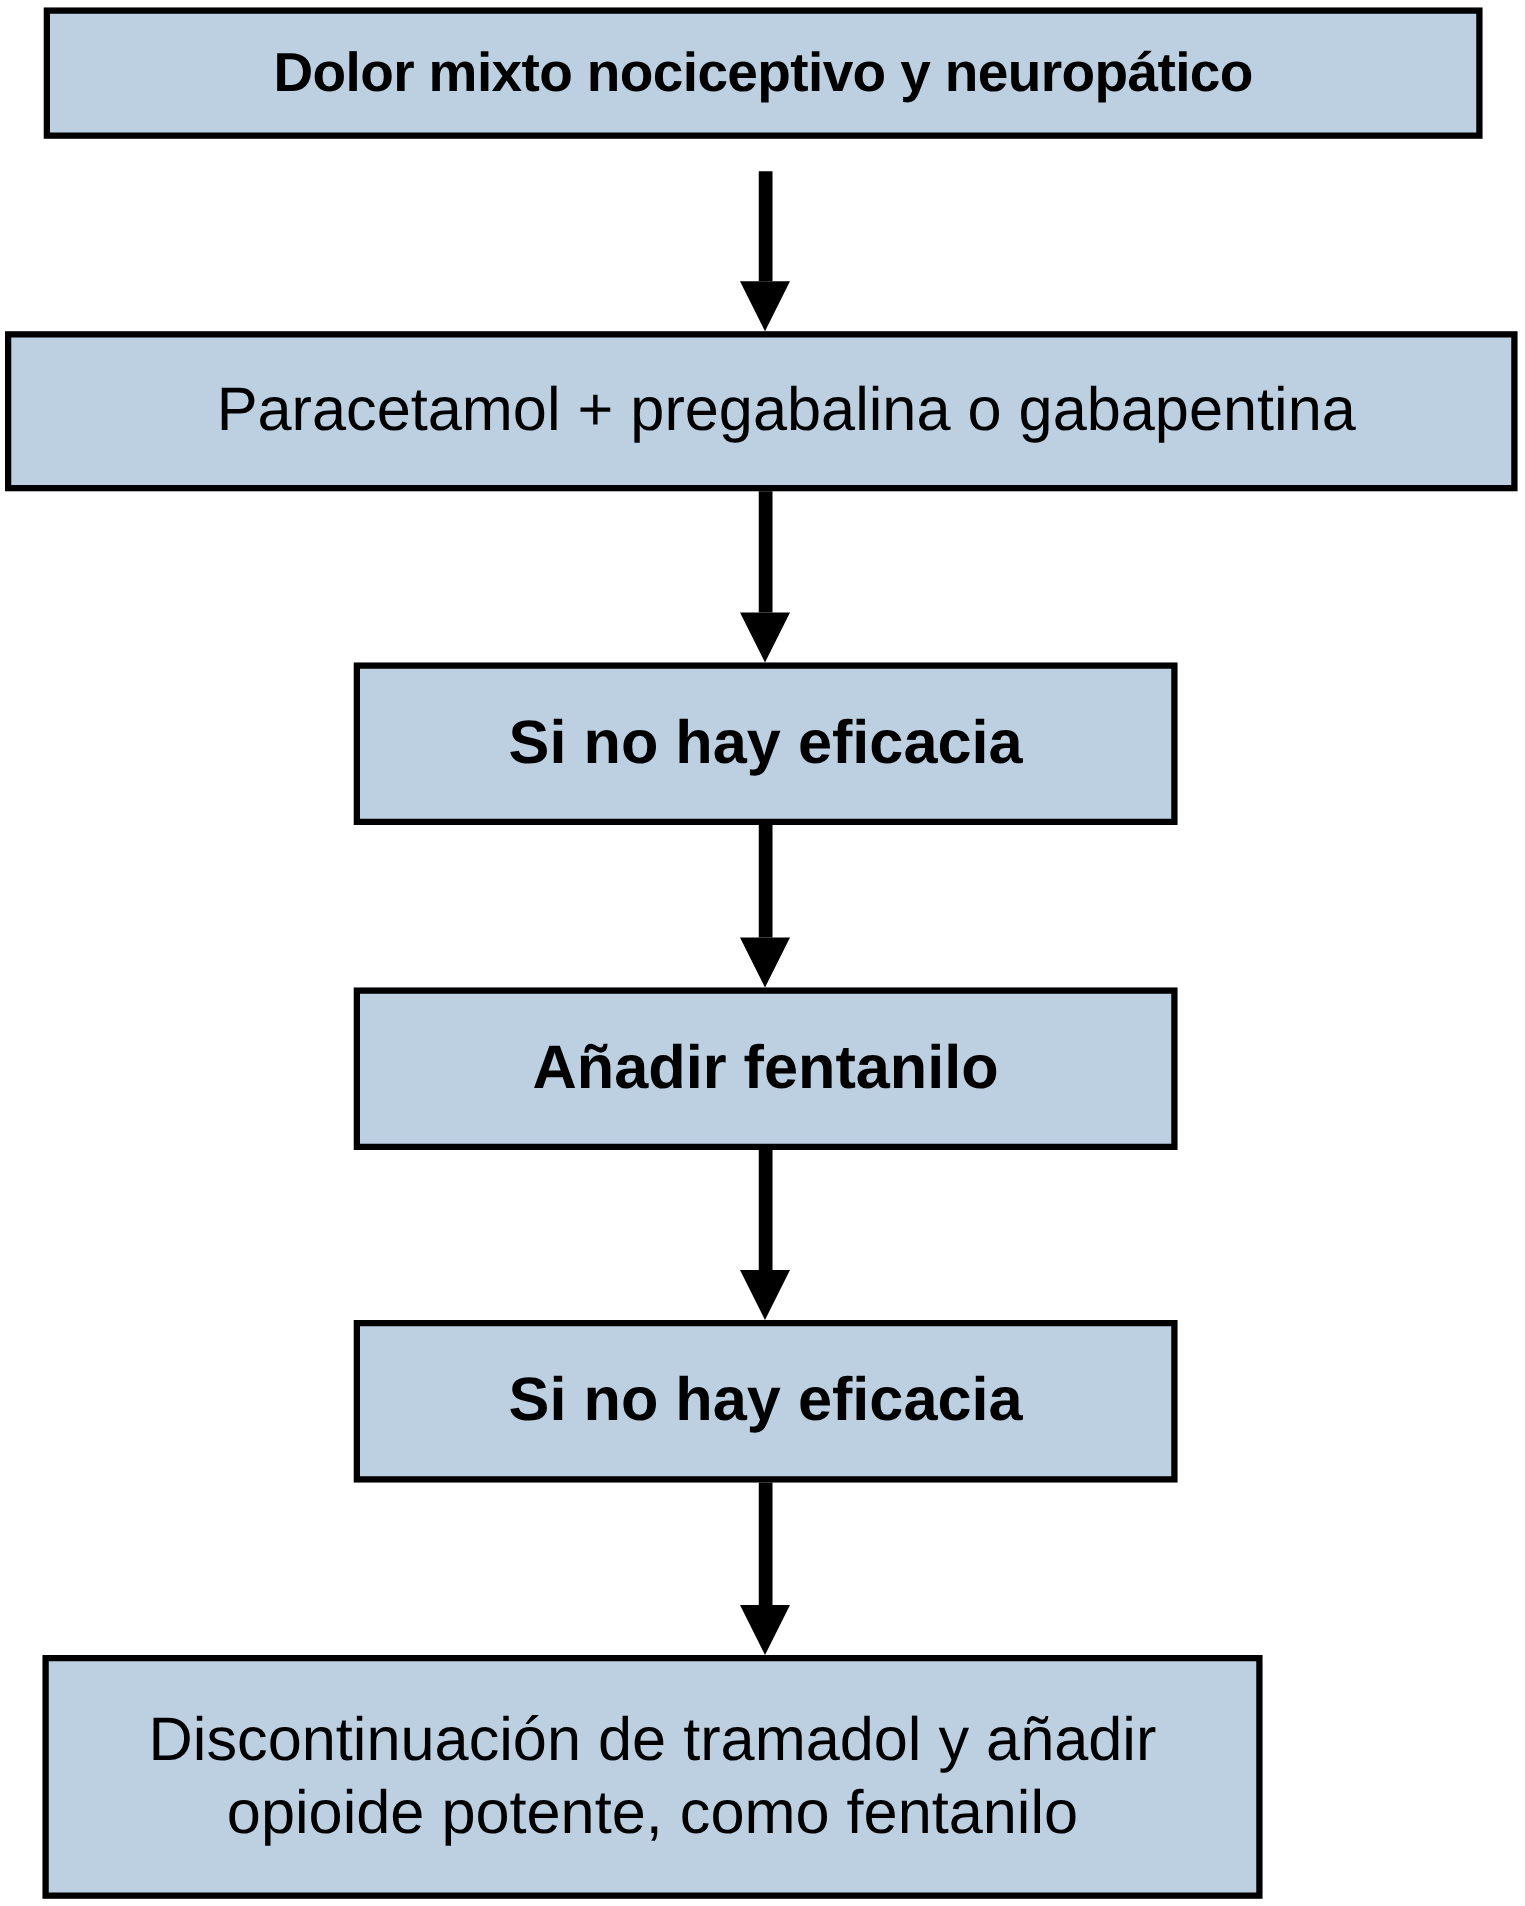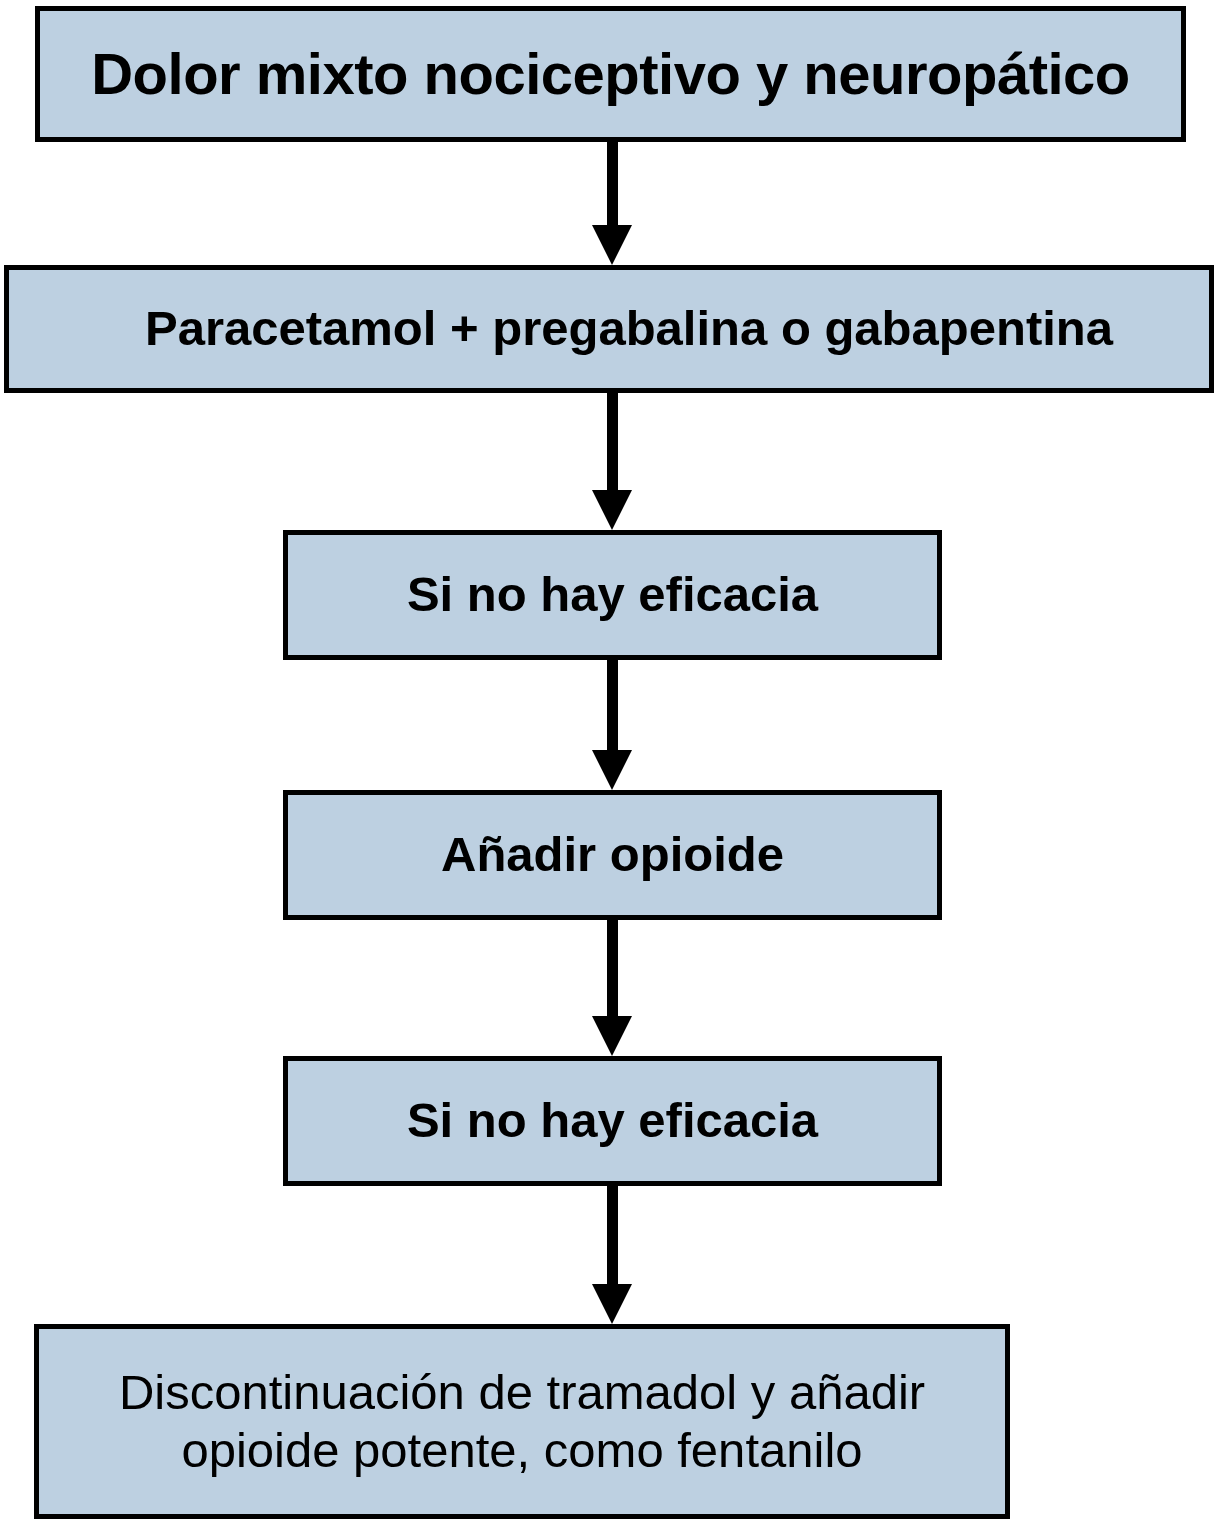--- a/index.html
+++ b/index.html
@@ -33,32 +33,32 @@
     display: block;
     width: 100%;
     padding: 0 10px;
     box-sizing: border-box;
     white-space: pre-line;
   }
   .n-start {
     left: 35px;
     top: 6px;
     width: 1151px;
-    height: 136px;
-    font-size: 58px;
+    height: 105px;
+    font-size: 44px;
     font-weight: bold;
     letter-spacing: -0.5px;
   }
   .n-step1 {
     left: 4px;
     top: 265px;
     width: 1210px;
     height: 128px;
     font-size: 49px;
-    font-weight: bold;
+    font-weight: normal;
     padding-left: 40px;
   }
   .n-narrow {
     left: 283px;
     width: 659px;
     height: 130px;
     font-size: 49px;
     font-weight: bold;
   }
   .n-check1 { top: 530px; }
@@ -121,21 +121,21 @@
   <div class="node n-narrow n-check1">
     <span class="label">Si no hay eficacia</span>
   </div>
 
   <div class="arrow" style="left:612px; top:660px;">
     <div class="shaft" style="top:0px; height:90px;"></div>
     <div class="head" style="top:90px;"></div>
   </div>
 
   <div class="node n-narrow n-step2">
-    <span class="label">Añadir opioide</span>
+    <span class="label">Añadir fentanilo</span>
   </div>
 
   <div class="arrow" style="left:612px; top:920px;">
     <div class="shaft" style="top:0px; height:96px;"></div>
     <div class="head" style="top:96px;"></div>
   </div>
 
   <div class="node n-narrow n-check2">
     <span class="label">Si no hay eficacia</span>
   </div>

